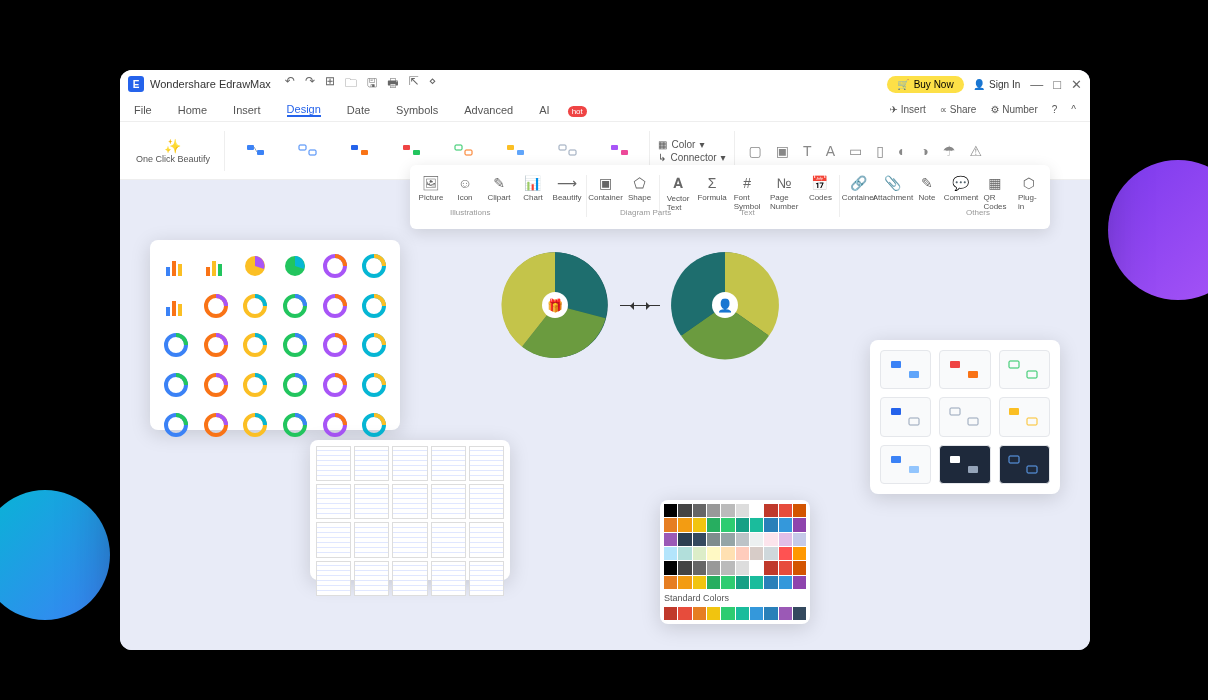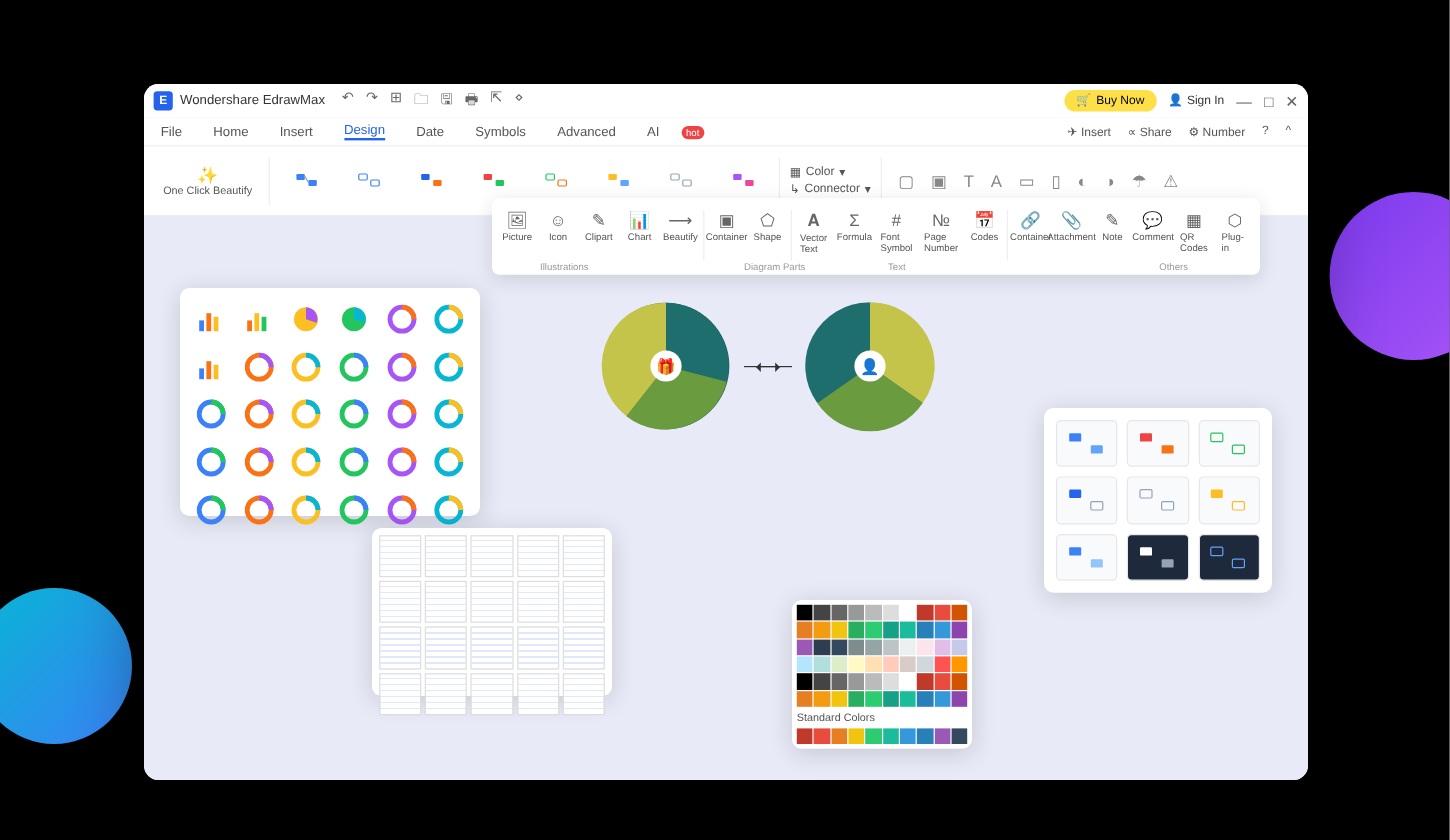--- a/index.html
+++ b/index.html
@@ -44,21 +44,21 @@
 .pies{position:absolute;left:380px;top:70px;display:flex;gap:60px;align-items:center}
 .pie{width:110px;height:110px;position:relative}
 .pie svg{width:100%;height:100%}
 .pie-center{position:absolute;left:50%;top:50%;transform:translate(-50%,-50%);width:26px;height:26px;background:#fff;border-radius:50%;display:flex;align-items:center;justify-content:center;font-size:13px;color:#666}
 .arrow{position:absolute;width:30px;height:1px;background:#333;top:50%}
 .arrow::after{content:'';position:absolute;right:-4px;top:-3px;border:4px solid transparent;border-left-color:#333}
 .arrow.l::after{right:auto;left:-4px;border-left-color:transparent;border-right-color:#333}
 .toolstrip{position:absolute;left:290px;top:-15px;width:640px;height:64px;background:#fff;border-radius:6px;box-shadow:0 4px 16px rgba(0,0,0,.12);display:flex;align-items:flex-start;padding:6px 4px}
 .ts-item{display:flex;flex-direction:column;align-items:center;font-size:8px;color:#555;padding:4px 6px;cursor:pointer;min-width:34px}
 .ts-item .ic{font-size:14px;color:#666;margin-bottom:2px}
-.ts-group{font-size:8px;color:#999;text-align:center;position:absolute;bottom:2px}
+.ts-group{font-size:8px;color:#999;text-align:center;position:absolute;bottom:12px}
 .ts-sep{width:1px;height:42px;background:#eee;margin:4px 2px}
 </style>
 </head>
 <body>
 
 <div class="blob-right"></div>
 <div class="blob-left"></div>
 
 <div class="window">
 

